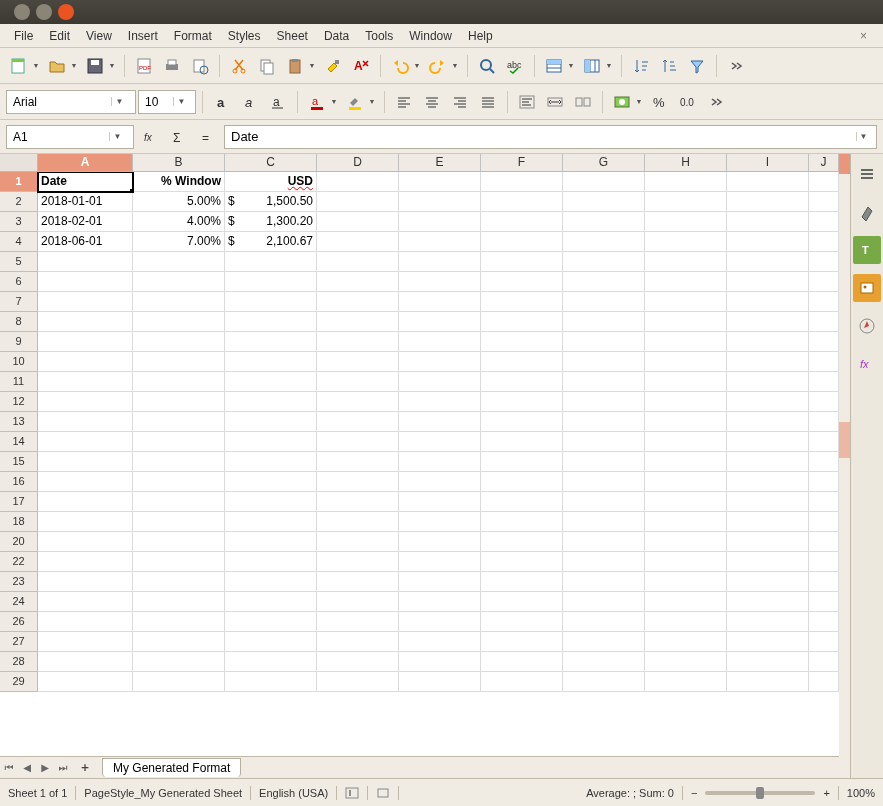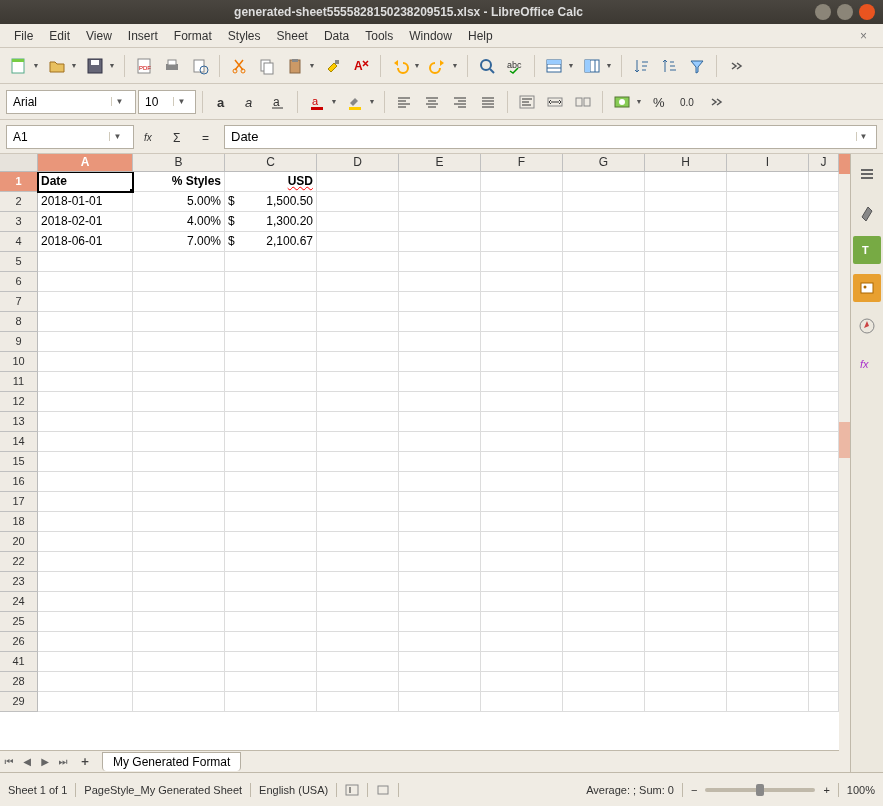--- a/index.html
+++ b/index.html
@@ -69,32 +69,31 @@
 .side-btn { width: 28px; height: 28px; display:flex; align-items:center; justify-content:center; border:1px solid transparent; border-radius:2px;}
 
 
 .sheettabs { height: 22px; background: #f0ece4; display:flex; align-items:center; border-top: 1px solid #c0b9aa; }
 .nav-btn { width: 18px; text-align:center; color:#666; font-size: 10px; }
 .sheettab { background: #fff; border: 1px solid #b5afa2; border-bottom: none; padding: 2px 10px; font-size: 12px; margin-left: 4px; border-radius: 0 0 4px 4px; }
 .add-sheet { width: 18px; text-align:center; font-weight:bold; color:#444; margin: 0 4px;}
 .hscroll-spacer { flex:1; }
 
 
-.statusbar { height: 34px; background: #f0ece4; border-top: 1px solid #c0b9aa; display: flex; align-items: center; font-size: 11px; color: #333; padding: 0 8px; gap: 8px; }
+.statusbar { height: 28px; background: #f0ece4; border-top: 1px solid #c0b9aa; display: flex; align-items: center; font-size: 11px; color: #333; padding: 0 8px; gap: 8px; }
 .statusbar .sep { width:1px; height:14px; background:#c0b9aa; }
 .statusbar .spacer { flex: 1; }
 .zoom-slider { width: 110px; height: 4px; background: #c0b9aa; position:relative; border-radius:2px;}
 .zoom-slider .knob { position:absolute; left:50%; top:-4px; width:8px; height:12px; background:#888; border-radius:2px; transform:translateX(-50%);}
 
 </style>
 </head>
 <body>
 
 <div class="titlebar">
-  <span class="title">generated-sheet5555828150238209515.xlsx - LibreOffice Calc</span>
   <span class="win-btn btn-min"></span>
   <span class="win-btn btn-max"></span>
   <span class="win-btn btn-close"></span>
 </div>
 
 <div class="menubar">
   <span class="item">File</span>
   <span class="item">Edit</span>
   <span class="item">View</span>
   <span class="item">Insert</span>
@@ -399,21 +398,21 @@
           <div class="colhead" style="width: 82px;">F</div>
           <div class="colhead" style="width: 82px;">G</div>
           <div class="colhead" style="width: 82px;">H</div>
           <div class="colhead" style="width: 82px;">I</div>
           <div class="colhead" style="width: 30px;">J</div>
         </div>
       <div class="rows">
           <div class="row">
             <div class="rowhead sel">1</div>
             <div class="cell bold active" style="width: 95px;">Date</div>
-            <div class="cell bold tar" style="width: 92px;">% Styles</div>
+            <div class="cell bold tar" style="width: 92px;">% Window</div>
             <div class="cell bold tar" style="width: 92px;"><span class="squiggle">USD</span></div>
             <div class="cell" style="width: 82px;"></div>
             <div class="cell" style="width: 82px;"></div>
             <div class="cell" style="width: 82px;"></div>
             <div class="cell" style="width: 82px;"></div>
             <div class="cell" style="width: 82px;"></div>
             <div class="cell" style="width: 82px;"></div>
             <div class="cell" style="width: 30px;"></div>
           </div>
           <div class="row">
@@ -698,47 +697,34 @@
             <div class="cell" style="width: 92px;"></div>
             <div class="cell" style="width: 82px;"></div>
             <div class="cell" style="width: 82px;"></div>
             <div class="cell" style="width: 82px;"></div>
             <div class="cell" style="width: 82px;"></div>
             <div class="cell" style="width: 82px;"></div>
             <div class="cell" style="width: 82px;"></div>
             <div class="cell" style="width: 30px;"></div>
           </div>
           <div class="row">
-            <div class="rowhead">25</div>
-            <div class="cell" style="width: 95px;"></div>
-            <div class="cell" style="width: 92px;"></div>
-            <div class="cell" style="width: 92px;"></div>
-            <div class="cell" style="width: 82px;"></div>
-            <div class="cell" style="width: 82px;"></div>
-            <div class="cell" style="width: 82px;"></div>
-            <div class="cell" style="width: 82px;"></div>
-            <div class="cell" style="width: 82px;"></div>
-            <div class="cell" style="width: 82px;"></div>
-            <div class="cell" style="width: 30px;"></div>
-          </div>
-          <div class="row">
             <div class="rowhead">26</div>
             <div class="cell" style="width: 95px;"></div>
             <div class="cell" style="width: 92px;"></div>
             <div class="cell" style="width: 92px;"></div>
             <div class="cell" style="width: 82px;"></div>
             <div class="cell" style="width: 82px;"></div>
             <div class="cell" style="width: 82px;"></div>
             <div class="cell" style="width: 82px;"></div>
             <div class="cell" style="width: 82px;"></div>
             <div class="cell" style="width: 82px;"></div>
             <div class="cell" style="width: 30px;"></div>
           </div>
           <div class="row">
-            <div class="rowhead">41</div>
+            <div class="rowhead">27</div>
             <div class="cell" style="width: 95px;"></div>
             <div class="cell" style="width: 92px;"></div>
             <div class="cell" style="width: 92px;"></div>
             <div class="cell" style="width: 82px;"></div>
             <div class="cell" style="width: 82px;"></div>
             <div class="cell" style="width: 82px;"></div>
             <div class="cell" style="width: 82px;"></div>
             <div class="cell" style="width: 82px;"></div>
             <div class="cell" style="width: 82px;"></div>
             <div class="cell" style="width: 30px;"></div>

